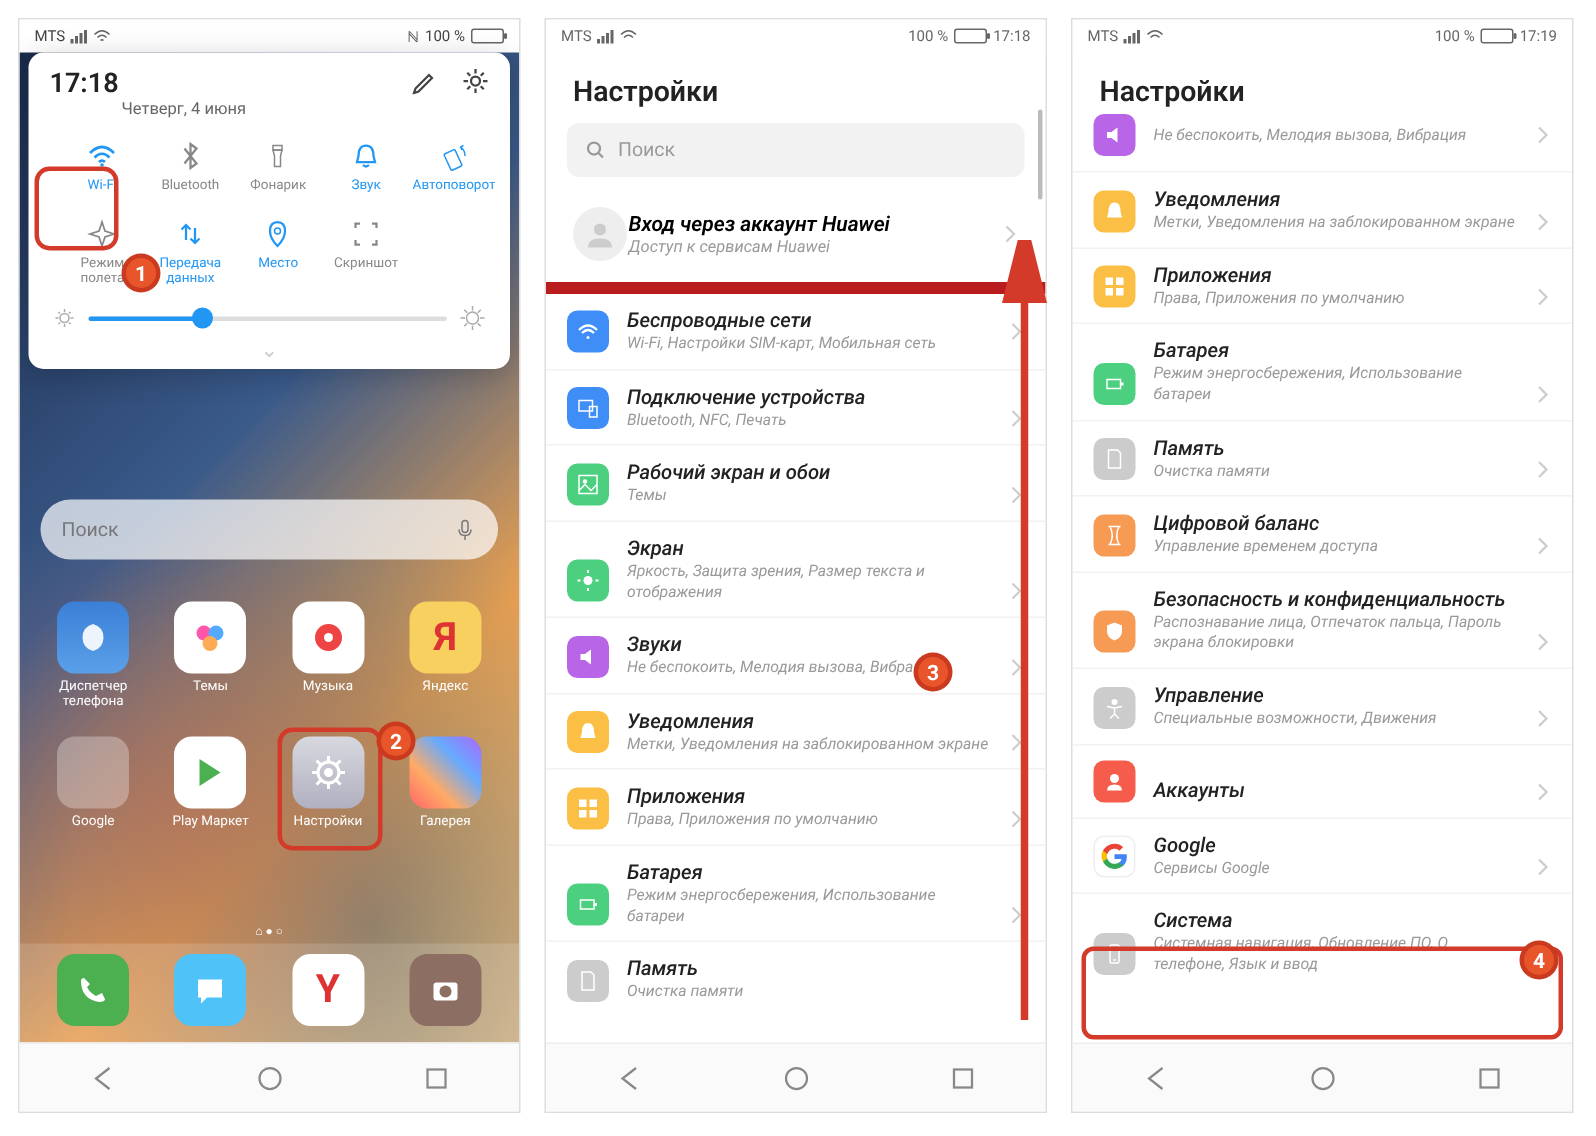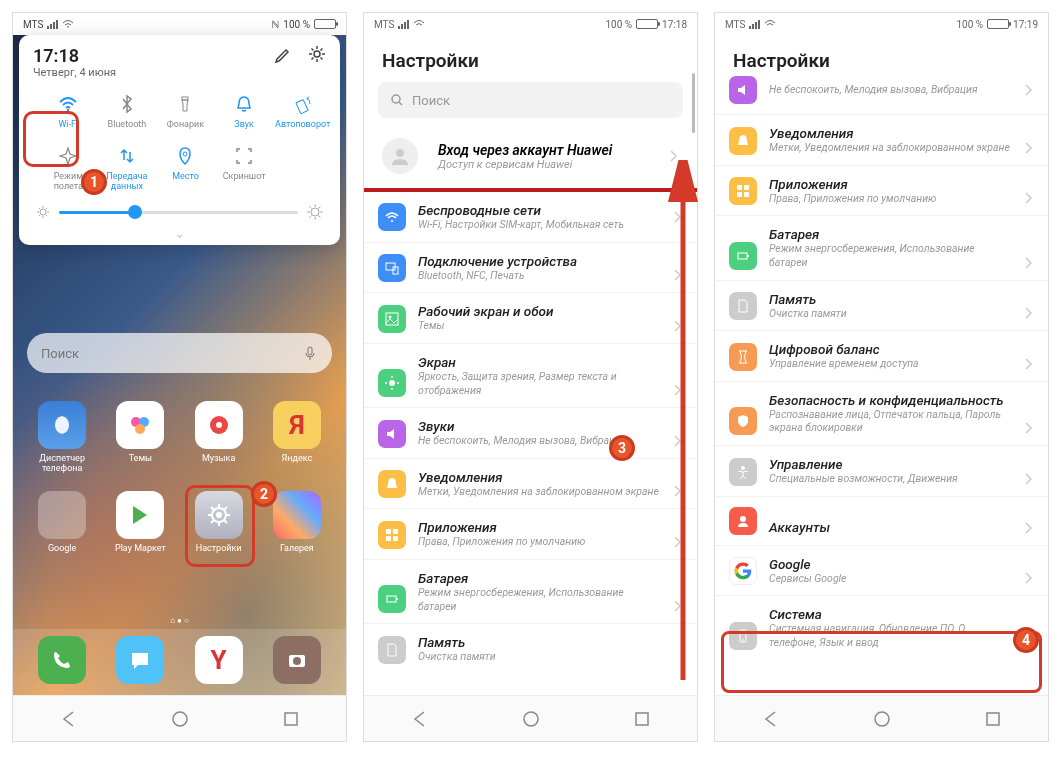--- a/index.html
+++ b/index.html
@@ -54,21 +54,21 @@
   }
   .notif-panel {
     position:absolute; top:22px; left:6px; right:6px;
     background:#fff; border-radius:10px;
     box-shadow:0 4px 20px rgba(0,0,0,0.2);
     padding:10px 8px 4px;
     z-index:5;
   }
   .np-head { display:flex; justify-content:space-between; align-items:flex-start; padding:0 6px 10px;}
   .np-time { font-size:18px; font-weight:600; color:#222;}
-  .np-date { font-size:11px; color:#666;}
+  .np-date { font-size:11px; color:#666;margin-left:48px;}
   .np-icons { display:flex; gap:16px; align-items:center;}
   .qs-grid { display:grid; grid-template-columns:repeat(5,1fr); text-align:center; row-gap:8px;padding-left:12px;}
   .qs { padding:4px 0;}
   .qs-icon { width:22px; height:22px; margin:0 auto 4px; display:flex; align-items:center; justify-content:center; color:#888;}
   .qs-icon.active { color:#2196f3;}
   .qs-label { font-size:9px; color:#888;}
   .qs-label.active { color:#2196f3;}
   .brightness { position:relative; display:flex; align-items:center; padding:8px 8px 4px; gap:8px;}
   .bri-track { flex:1; height:3px; background:#ddd; border-radius:2px; position:relative;}
   .bri-fill { width:32%; height:100%; background:#2196f3; border-radius:2px;}
@@ -82,21 +82,21 @@
   .app-icon { width:48px; height:48px; border-radius:12px; margin:0 auto 4px; display:flex; align-items:center; justify-content:center;}
   .dock { position:absolute; bottom:46px; left:0; right:0; height:66px; background:rgba(255,255,255,0.15); display:flex; justify-content:space-around; align-items:center; padding:0 10px;}
   .dock .app-icon { width:48px; height:48px;}
   .page-dots{position:absolute; bottom:116px; left:0; right:0; text-align:center; color:#fff; z-index:3; font-size:8px;}
   
   .navbar { position:absolute; bottom:0; left:0; right:0; height:46px; background:#fafafa; border-top:1px solid #eee; display:flex; justify-content:space-around; align-items:center;}
   .nav-btn { width:18px; height:18px; }
   
   .header { padding:14px 18px 10px; font-size:19px; font-weight:600; color:#222;}
   .search-box { margin:0 14px 10px; background:#f2f2f2; border-radius:8px; height:36px; display:flex; align-items:center; padding:0 12px; color:#999; font-size:13px;}
-  .account-row { display:flex; align-items:center; padding:10px 18px 14px; gap:20px; border-bottom:4px solid #b91c1c;}
+  .account-row { display:flex; align-items:center; padding:10px 18px 14px; gap:1px; border-bottom:8px solid #b91c1c;}
   .avatar { width:36px; height:36px; border-radius:50%; background:#eee; display:flex; align-items:center; justify-content:center;}
   .acc-title { font-size:14px; font-weight:600;}
   .acc-sub { font-size:11px; color:#999;}
   .settings-list { flex:1; overflow:hidden;}
   .setting-item { display:flex; align-items:center; padding:10px 14px; gap:12px;}
   .setting-item + .setting-item { border-top:1px solid #f2f2f2;align-items:flex-end;}
   .si-icon { width:28px; height:28px; border-radius:7px; flex-shrink:0; display:flex; align-items:center; justify-content:center; color:#fff;}
   .si-text { flex:1; min-width:0;font-style:italic;}
   .si-title { font-size:13.5px; color:#222; font-weight:500;}
   .si-sub { font-size:10.5px; color:#999; line-height:1.3;}

